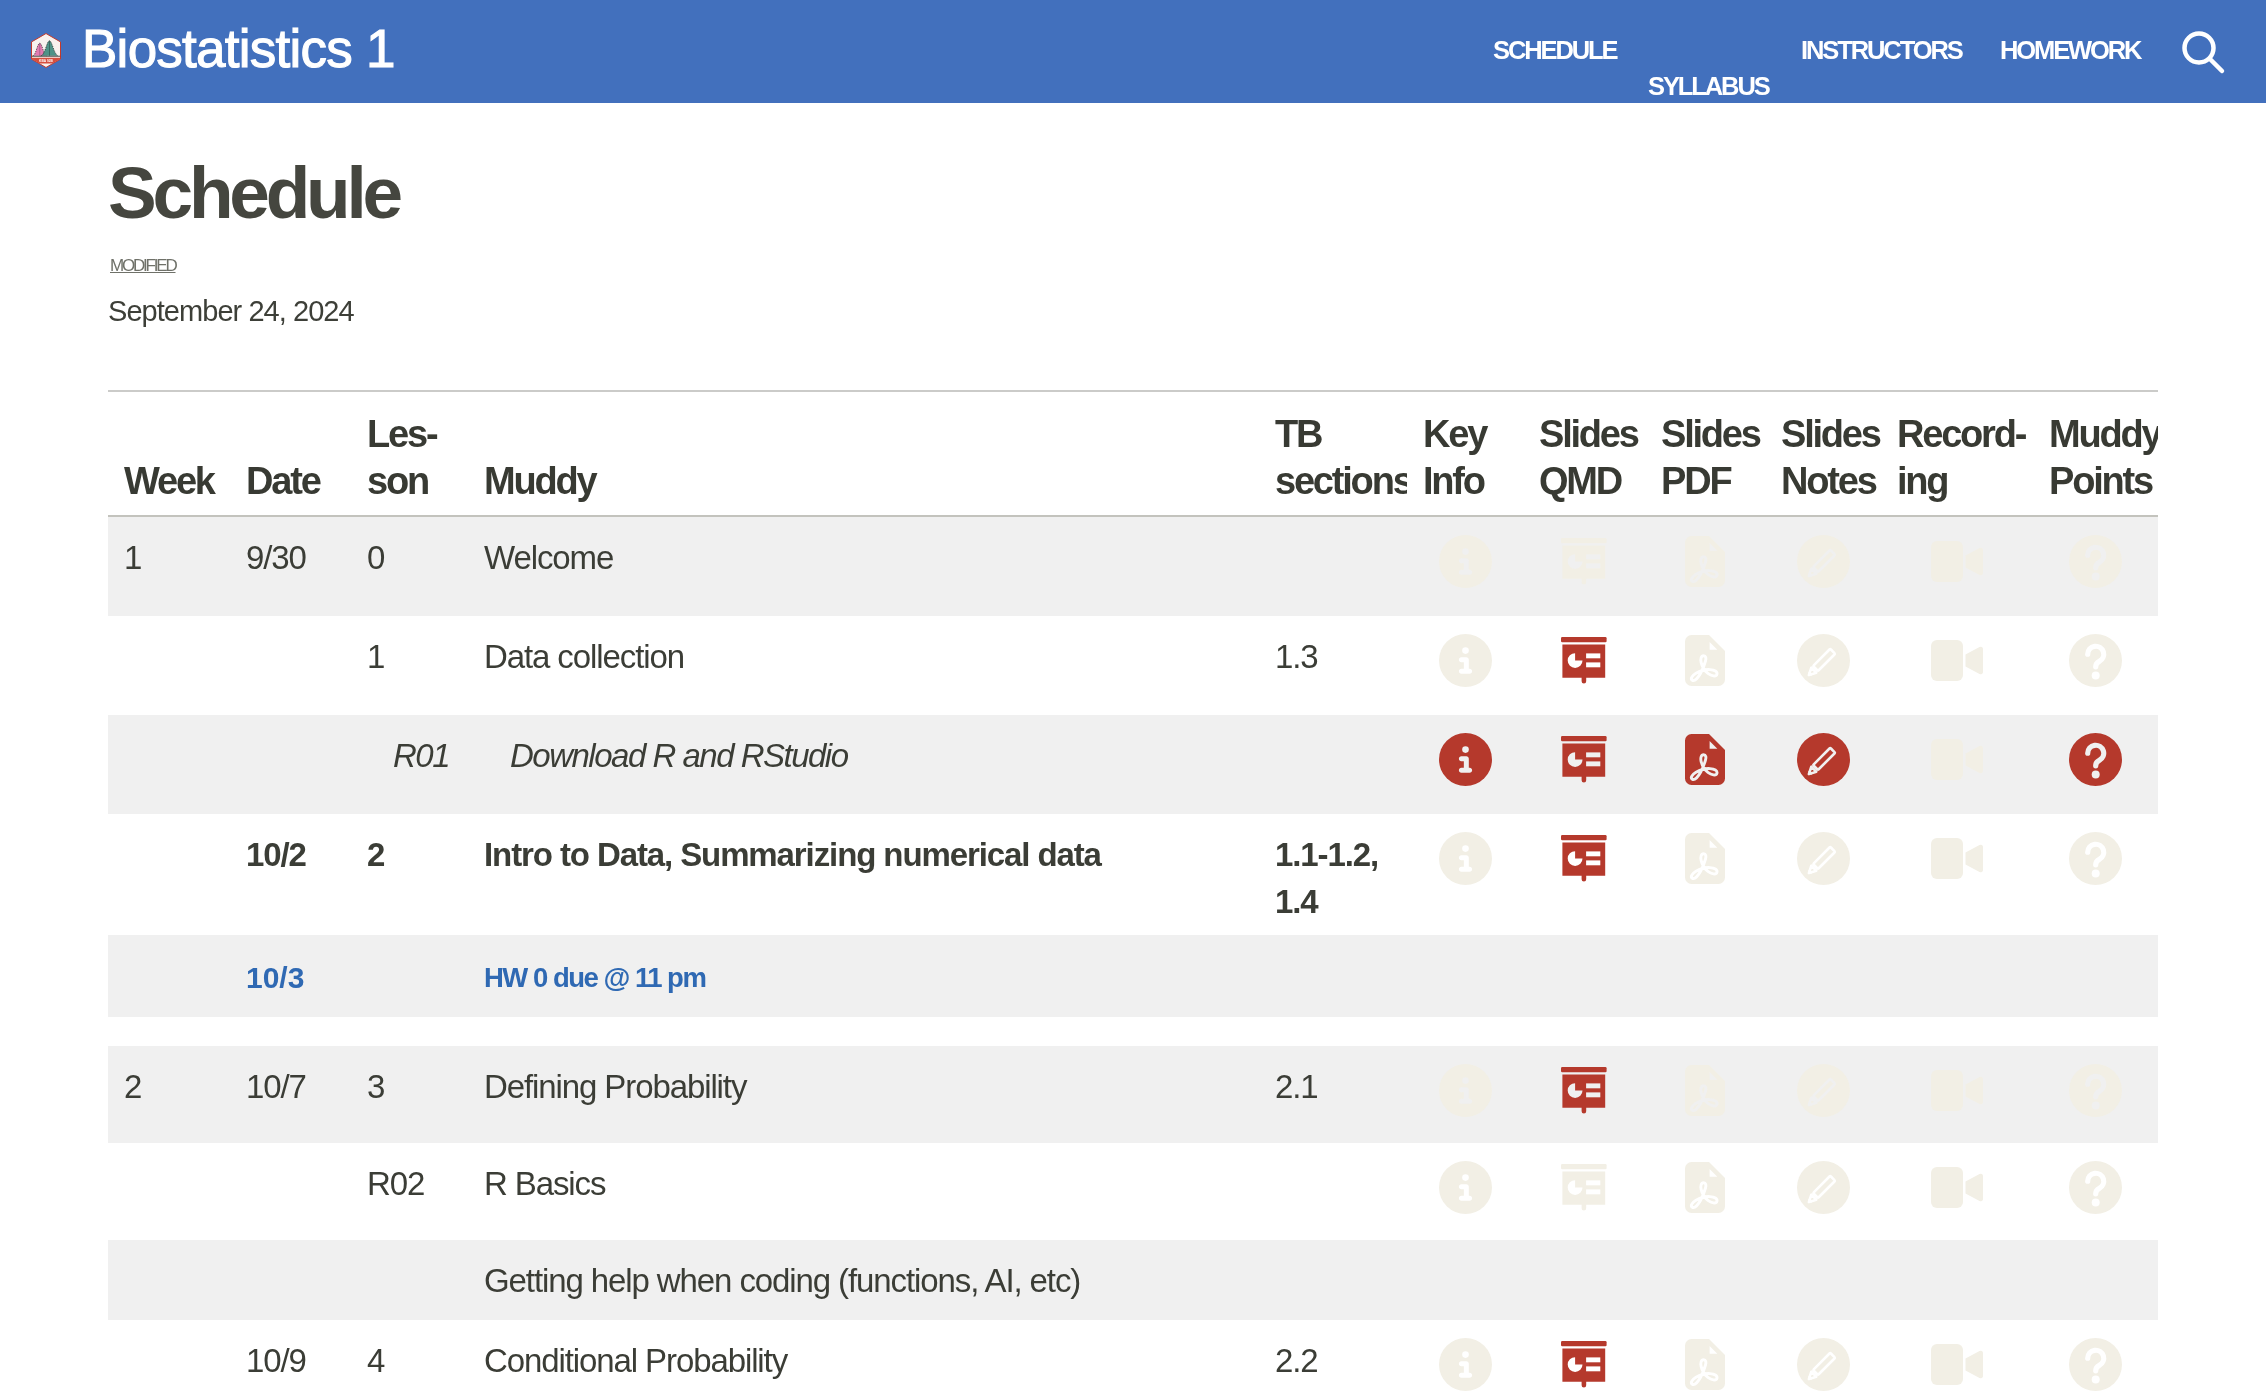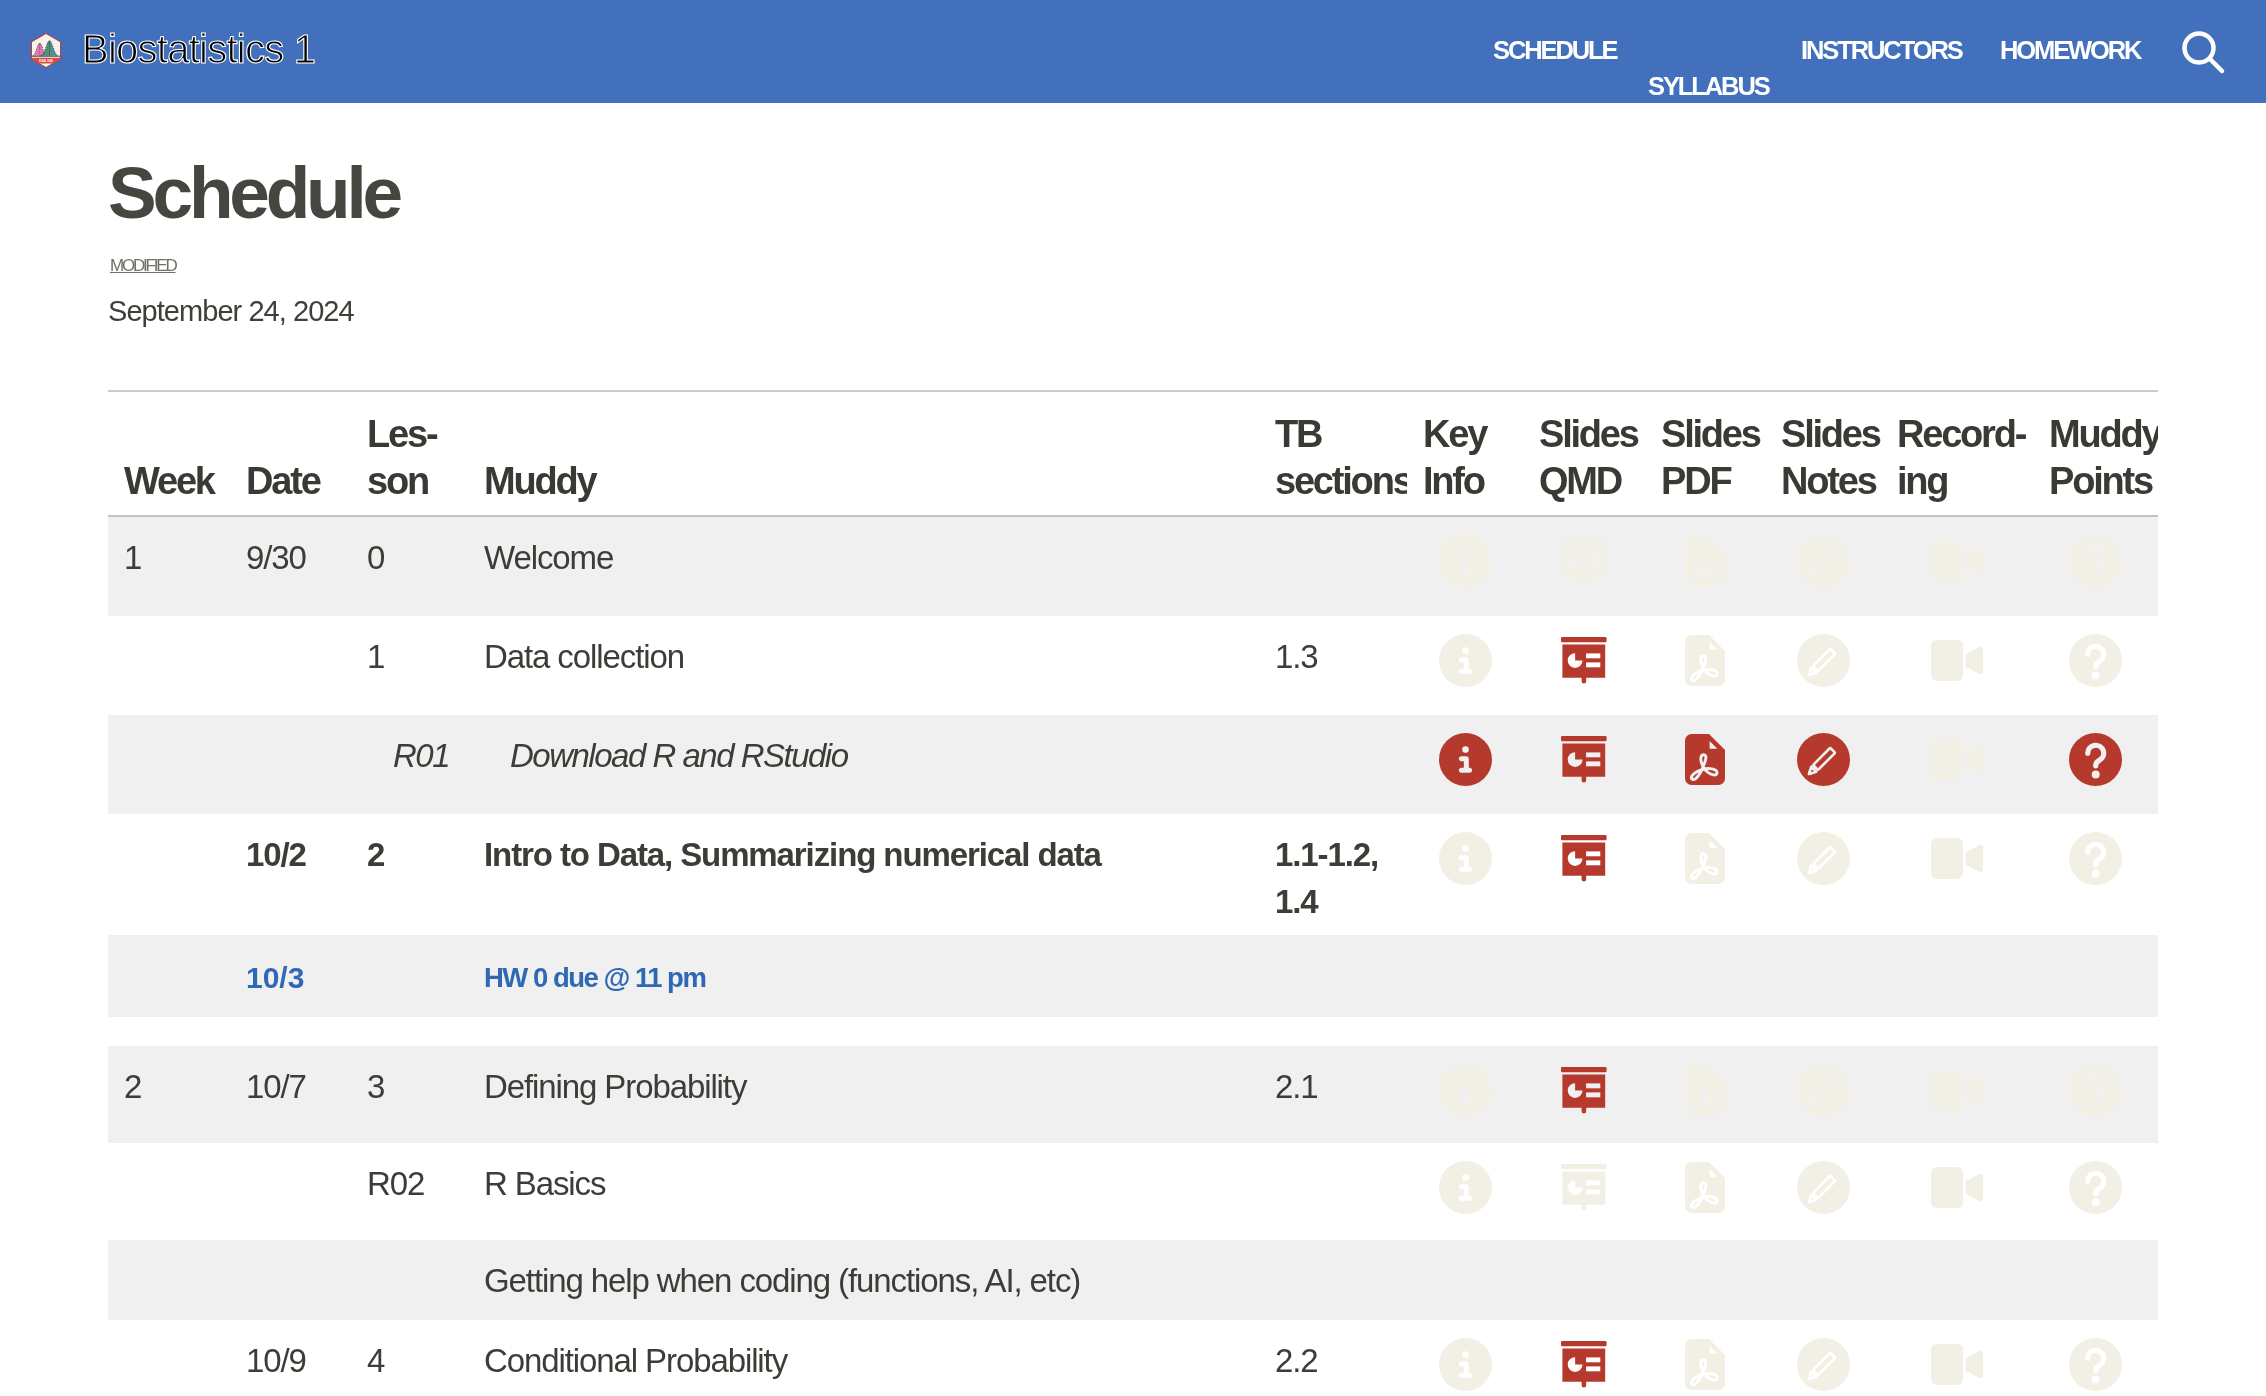--- a/index.html
+++ b/index.html
@@ -1,21 +1,21 @@
 <!DOCTYPE html>
 <html><head>
 <meta charset="utf-8">
 <style>
 * { margin:0; padding:0; box-sizing:border-box; }
 html,body { width:2266px; height:1396px; overflow:hidden; background:#fff;
   font-family:"Liberation Sans", sans-serif; }
 .nav { position:relative; height:103px; background:#4270bd; }
 .logo { position:absolute; left:31px; top:33px; }
 .brand { position:absolute; left:82px; top:0; height:103px; line-height:98px;
-  color:#000000; font-size:40px; font-weight:normal; -webkit-text-stroke:1.1px #fff;
+  color:#ffffff; font-size:53px; font-weight:normal; -webkit-text-stroke:1.1px #fff;
   letter-spacing:-0.75px; }
 .navlinks span { position:absolute; top:0; height:103px; line-height:103px;
   color:#fff; font-size:25.5px; font-weight:bold; letter-spacing:-2.1px; line-height:101px !important; }
 .nl1 { left:1493px; } .nl2 { left:1648px;margin-top:36px; } .nl3 { left:1801px; } .nl4 { left:2000px; }
 .search { position:absolute; left:2178px; top:30px; }
 h1 { font-size:73px; font-weight:bold; color:#45463f; letter-spacing:-4.2px;
   position:absolute; left:108px; top:156px; line-height:73px; }
 .mod { position:absolute; left:110px; top:256px; font-size:17px; color:#6f7169;
   letter-spacing:-2.2px;text-decoration:underline; }
 .date { position:absolute; left:108px; top:295px; font-size:29px; color:#3d3f38;

